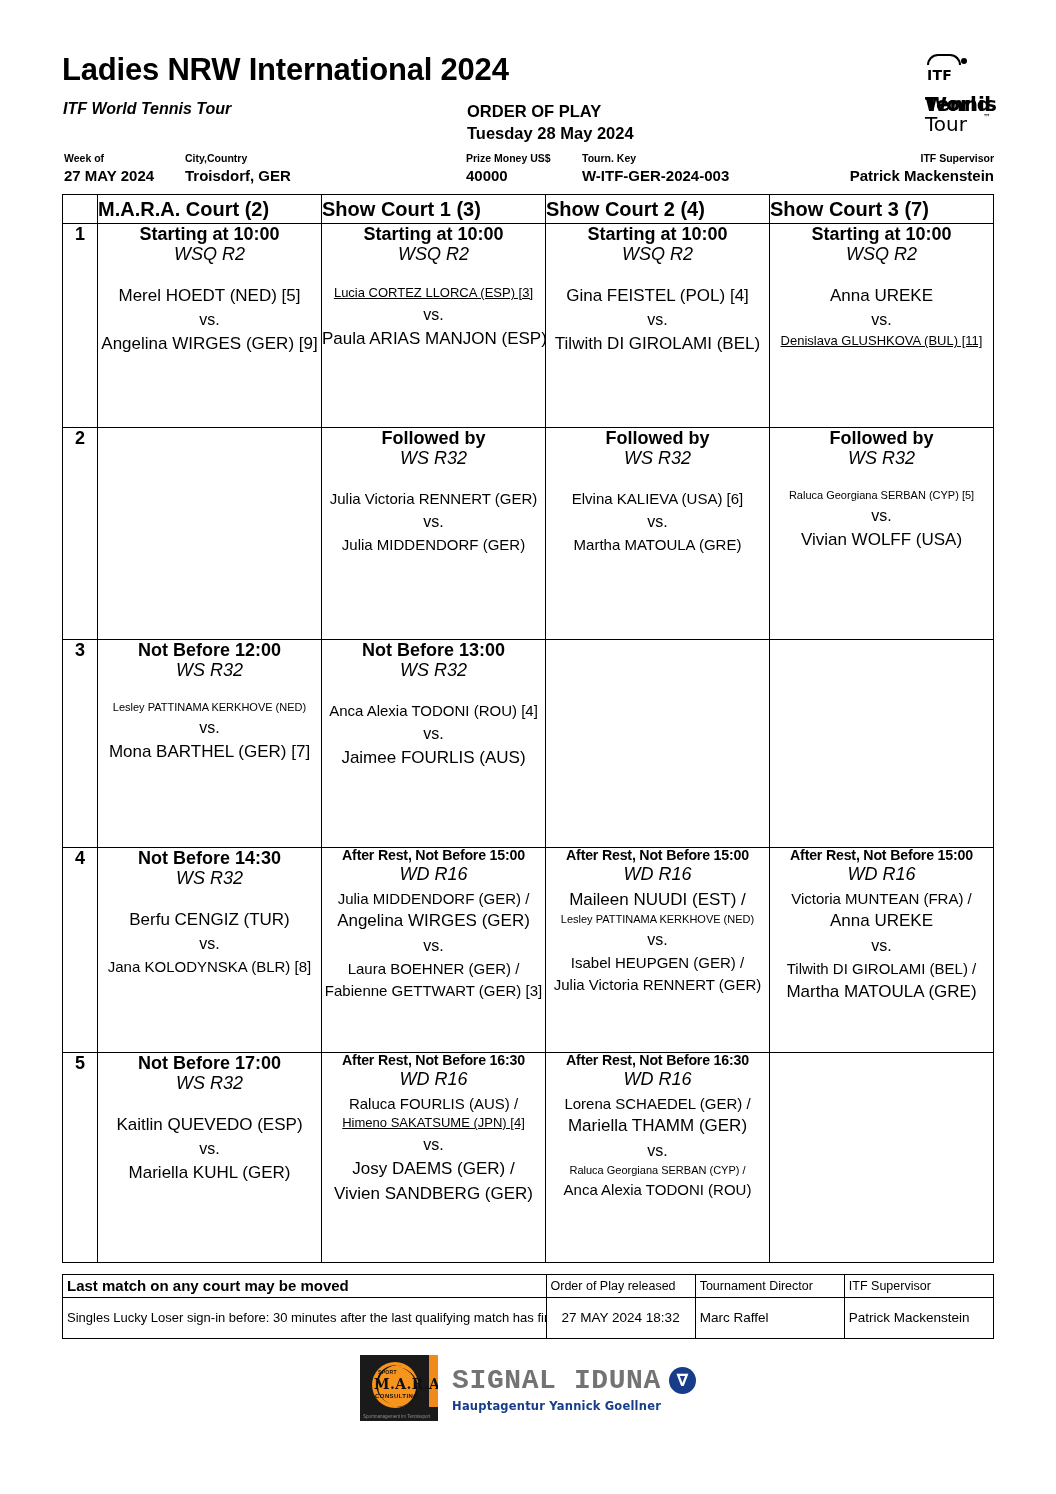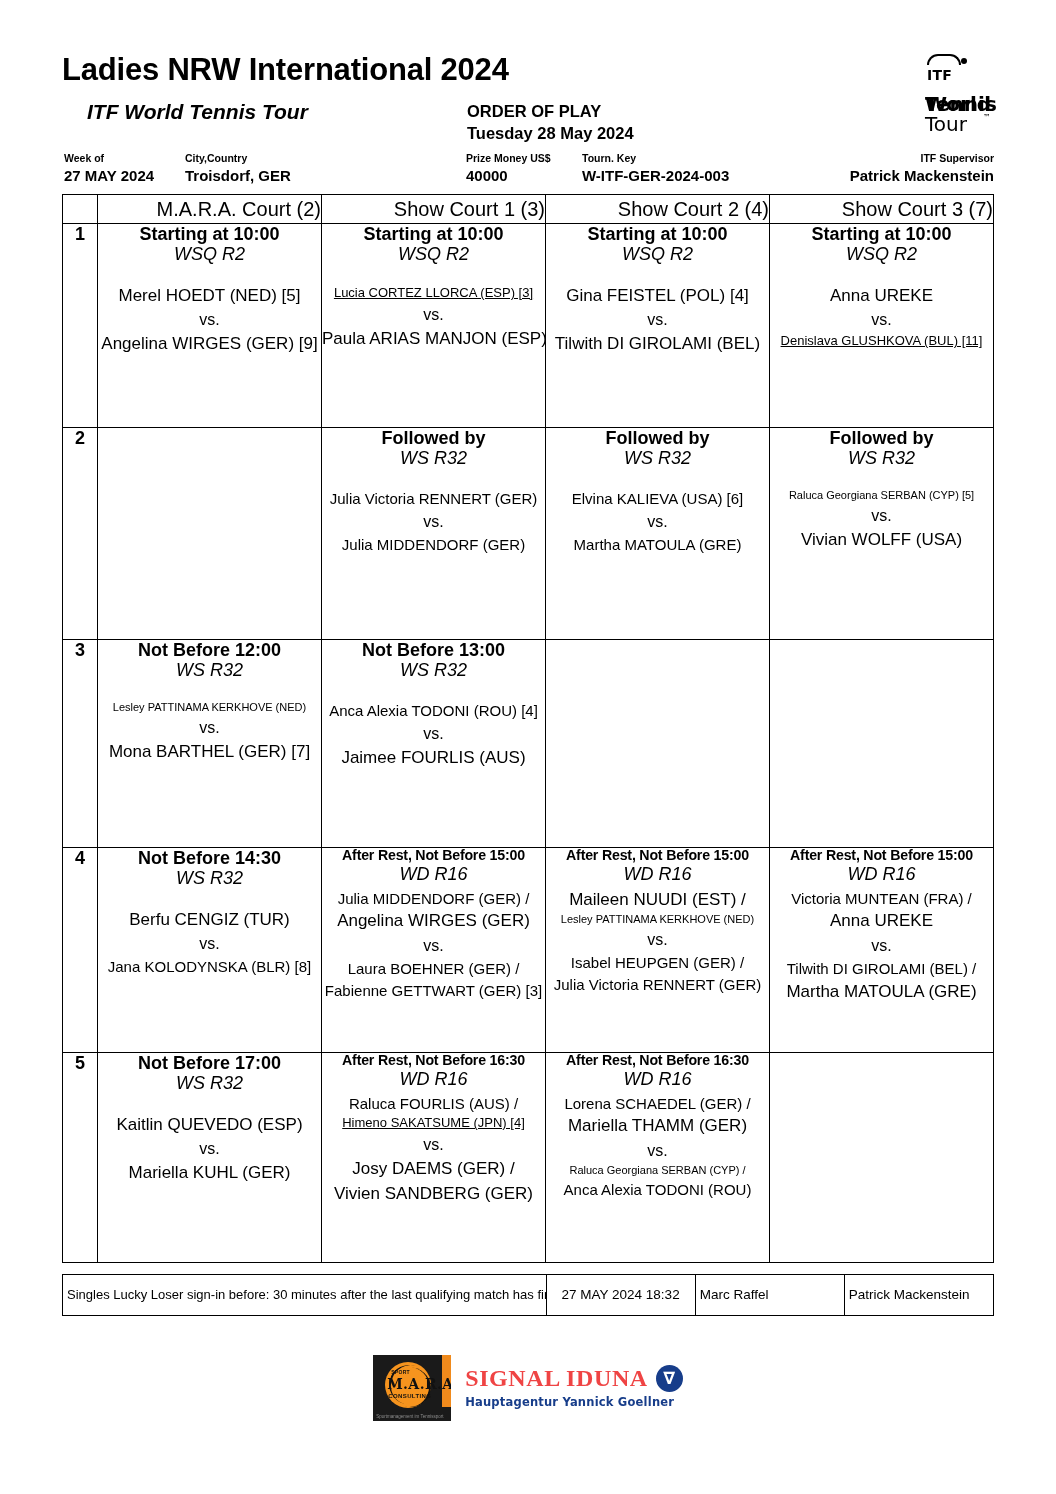--- a/index.html
+++ b/index.html
@@ -34,25 +34,24 @@
     position: absolute;
     left: 0; top: 0;
     font-size: 31px;
     font-weight: bold;
     letter-spacing: -0.2px;
     white-space: nowrap;
   }
   .tour-sub {
     position: absolute;
     left: 1px; top: 48px;
-    font-size: 21px;
+    font-size: 16px;
     font-weight: bold;
     font-style: italic;
     white-space: nowrap;
-    margin-left: 24px;
   }
   .oop-title {
     position: absolute;
     left: 405px; top: 50px;
     font-size: 16.5px;
     font-weight: bold;
     white-space: nowrap;
   }
   .oop-date {
     position: absolute;
@@ -143,23 +142,23 @@
     border: 1.5px solid #000;
     padding: 0;
     vertical-align: top;
     overflow: hidden;
   }
   .grid .c-num  { width: 35px; }
   .grid .c-crt  { width: 224px; }
 
   .hdr-blank { height: 28px; }
   .hdr-court {
-    text-align: right;
+    text-align: left;
     font-size: 20px;
-    font-weight: normal;
+    font-weight: bold;
     height: 28px;
     line-height: 28px;
     white-space: nowrap;
   }
   .rownum {
     text-align: center;
     font-size: 18px;
     font-weight: bold;
     vertical-align: middle;
   }
@@ -335,25 +334,25 @@
   .signal {
     margin-left: 14px;
     padding-top: 10px;
     flex: 0 0 auto;
   }
   .signal .sig-row {
     display: flex;
     align-items: center;
   }
   .signal .sig-name {
-    font-size: 24px;
-    font-weight: bold;
-    color: #ef4444;
+    font-size: 28px;
+    font-weight: bold;
+    color: #737373;
     letter-spacing: 0.6px;
-    font-family: Liberation Serif, serif;
+    font-family: Liberation Mono, monospace;
   }
   .signal .sig-mark {
     margin-left: 8px;
     width: 27px; height: 27px;
     border-radius: 50%;
     background: #173d8a;
     color: #ffffff;
     font-size: 17px;
     font-weight: bold;
     font-style: italic;
@@ -620,20 +619,26 @@
 
   <table class="foot">
     <colgroup>
       <col class="f-left">
         <col class="f-col">
         <col class="f-col">
         <col class="f-col">
     </colgroup>
     <tbody>
       <tr>
+        <td class="f-bold">Last match on any court may be moved</td>
+        <td class="f-lbl">Order of Play released</td>
+        <td class="f-lbl">Tournament Director</td>
+        <td class="f-lbl">ITF Supervisor</td>
+      </tr>
+      <tr>
         <td class="f-small">Singles Lucky Loser sign-in before: 30 minutes after the last qualifying match has finished</td>
         <td class="f-val ctr">27 MAY 2024 18:32</td>
         <td class="f-val">Marc Raffel</td>
         <td class="f-val">Patrick Mackenstein</td>
       </tr>
     </tbody>
   </table>
 
   <div class="sponsors">
     <div class="mara-logo">

